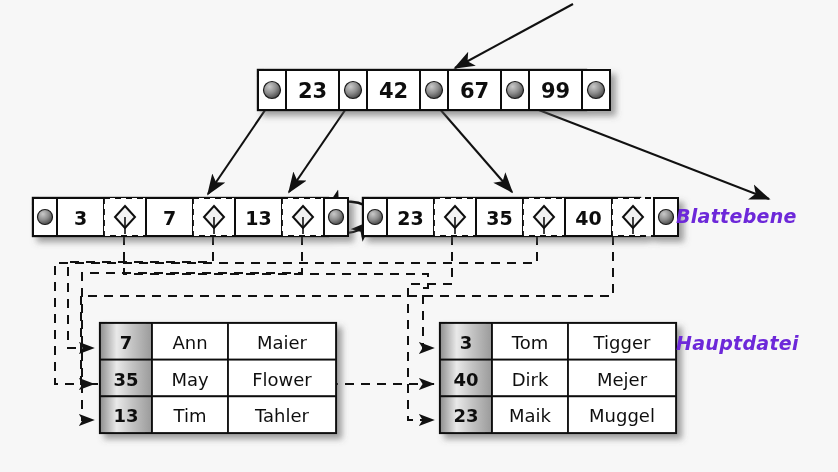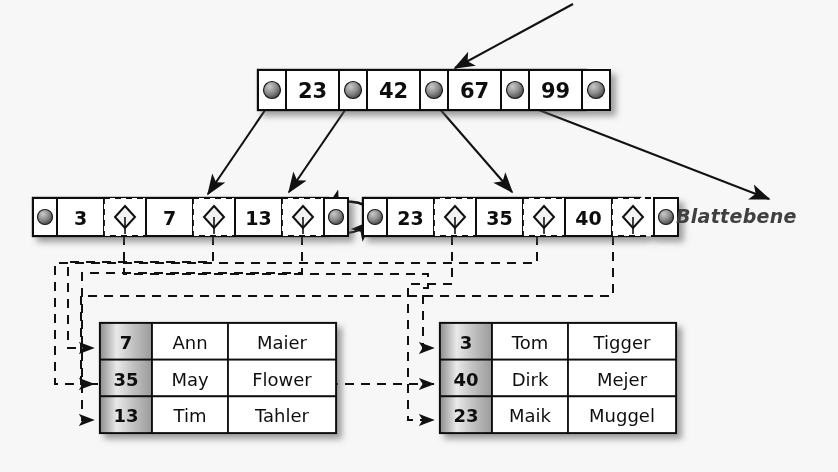--- a/index.html
+++ b/index.html
@@ -11,21 +11,21 @@
     position:relative;
   }
   #stage{position:absolute;left:0;top:0;width:838px;height:472px;}
   svg.layer{position:absolute;left:0;top:0;width:838px;height:472px;overflow:visible;}
   #edges{z-index:1;}
   #nodes{z-index:3;}
   .lbl{
     position:absolute;z-index:5;
     font-family:"DejaVu Sans", sans-serif;
     font-style:italic;font-weight:600;
-    font-size:19px;color:#404040;
+    font-size:19px;color:#6d28d9;
     white-space:nowrap;letter-spacing:.3px;
   }
   #lbl-blattebene{left:676px;top:205px;}
   #lbl-hauptdatei{left:676px;top:332px;}
 </style>
 </head>
 <body>
 
 <div id="stage">
 
@@ -300,13 +300,14 @@
           <text x="466" y="415.66666666666663" text-anchor="middle" dominant-baseline="central" font-family="&quot;DejaVu Sans&quot;, sans-serif" font-size="18" font-weight="600" fill="#111">23</text>
           <rect x="492" y="396.3333333333333" width="76" height="36.666666666666664" fill="#fff" stroke="#111" stroke-width="1.8"></rect>
           <text x="530" y="415.66666666666663" text-anchor="middle" dominant-baseline="central" font-family="&quot;DejaVu Sans&quot;, sans-serif" font-size="18" font-weight="400" fill="#111">Maik</text>
           <rect x="568" y="396.3333333333333" width="108" height="36.666666666666664" fill="#fff" stroke="#111" stroke-width="1.8"></rect>
           <text x="622" y="415.66666666666663" text-anchor="middle" dominant-baseline="central" font-family="&quot;DejaVu Sans&quot;, sans-serif" font-size="18" font-weight="400" fill="#111">Muggel</text>
         </g>
       </g>
     </svg>
 
   <div class="lbl" id="lbl-blattebene">Blattebene</div>
+  <div class="lbl" id="lbl-hauptdatei">Hauptdatei</div>
 </div>
 
 </body></html>

